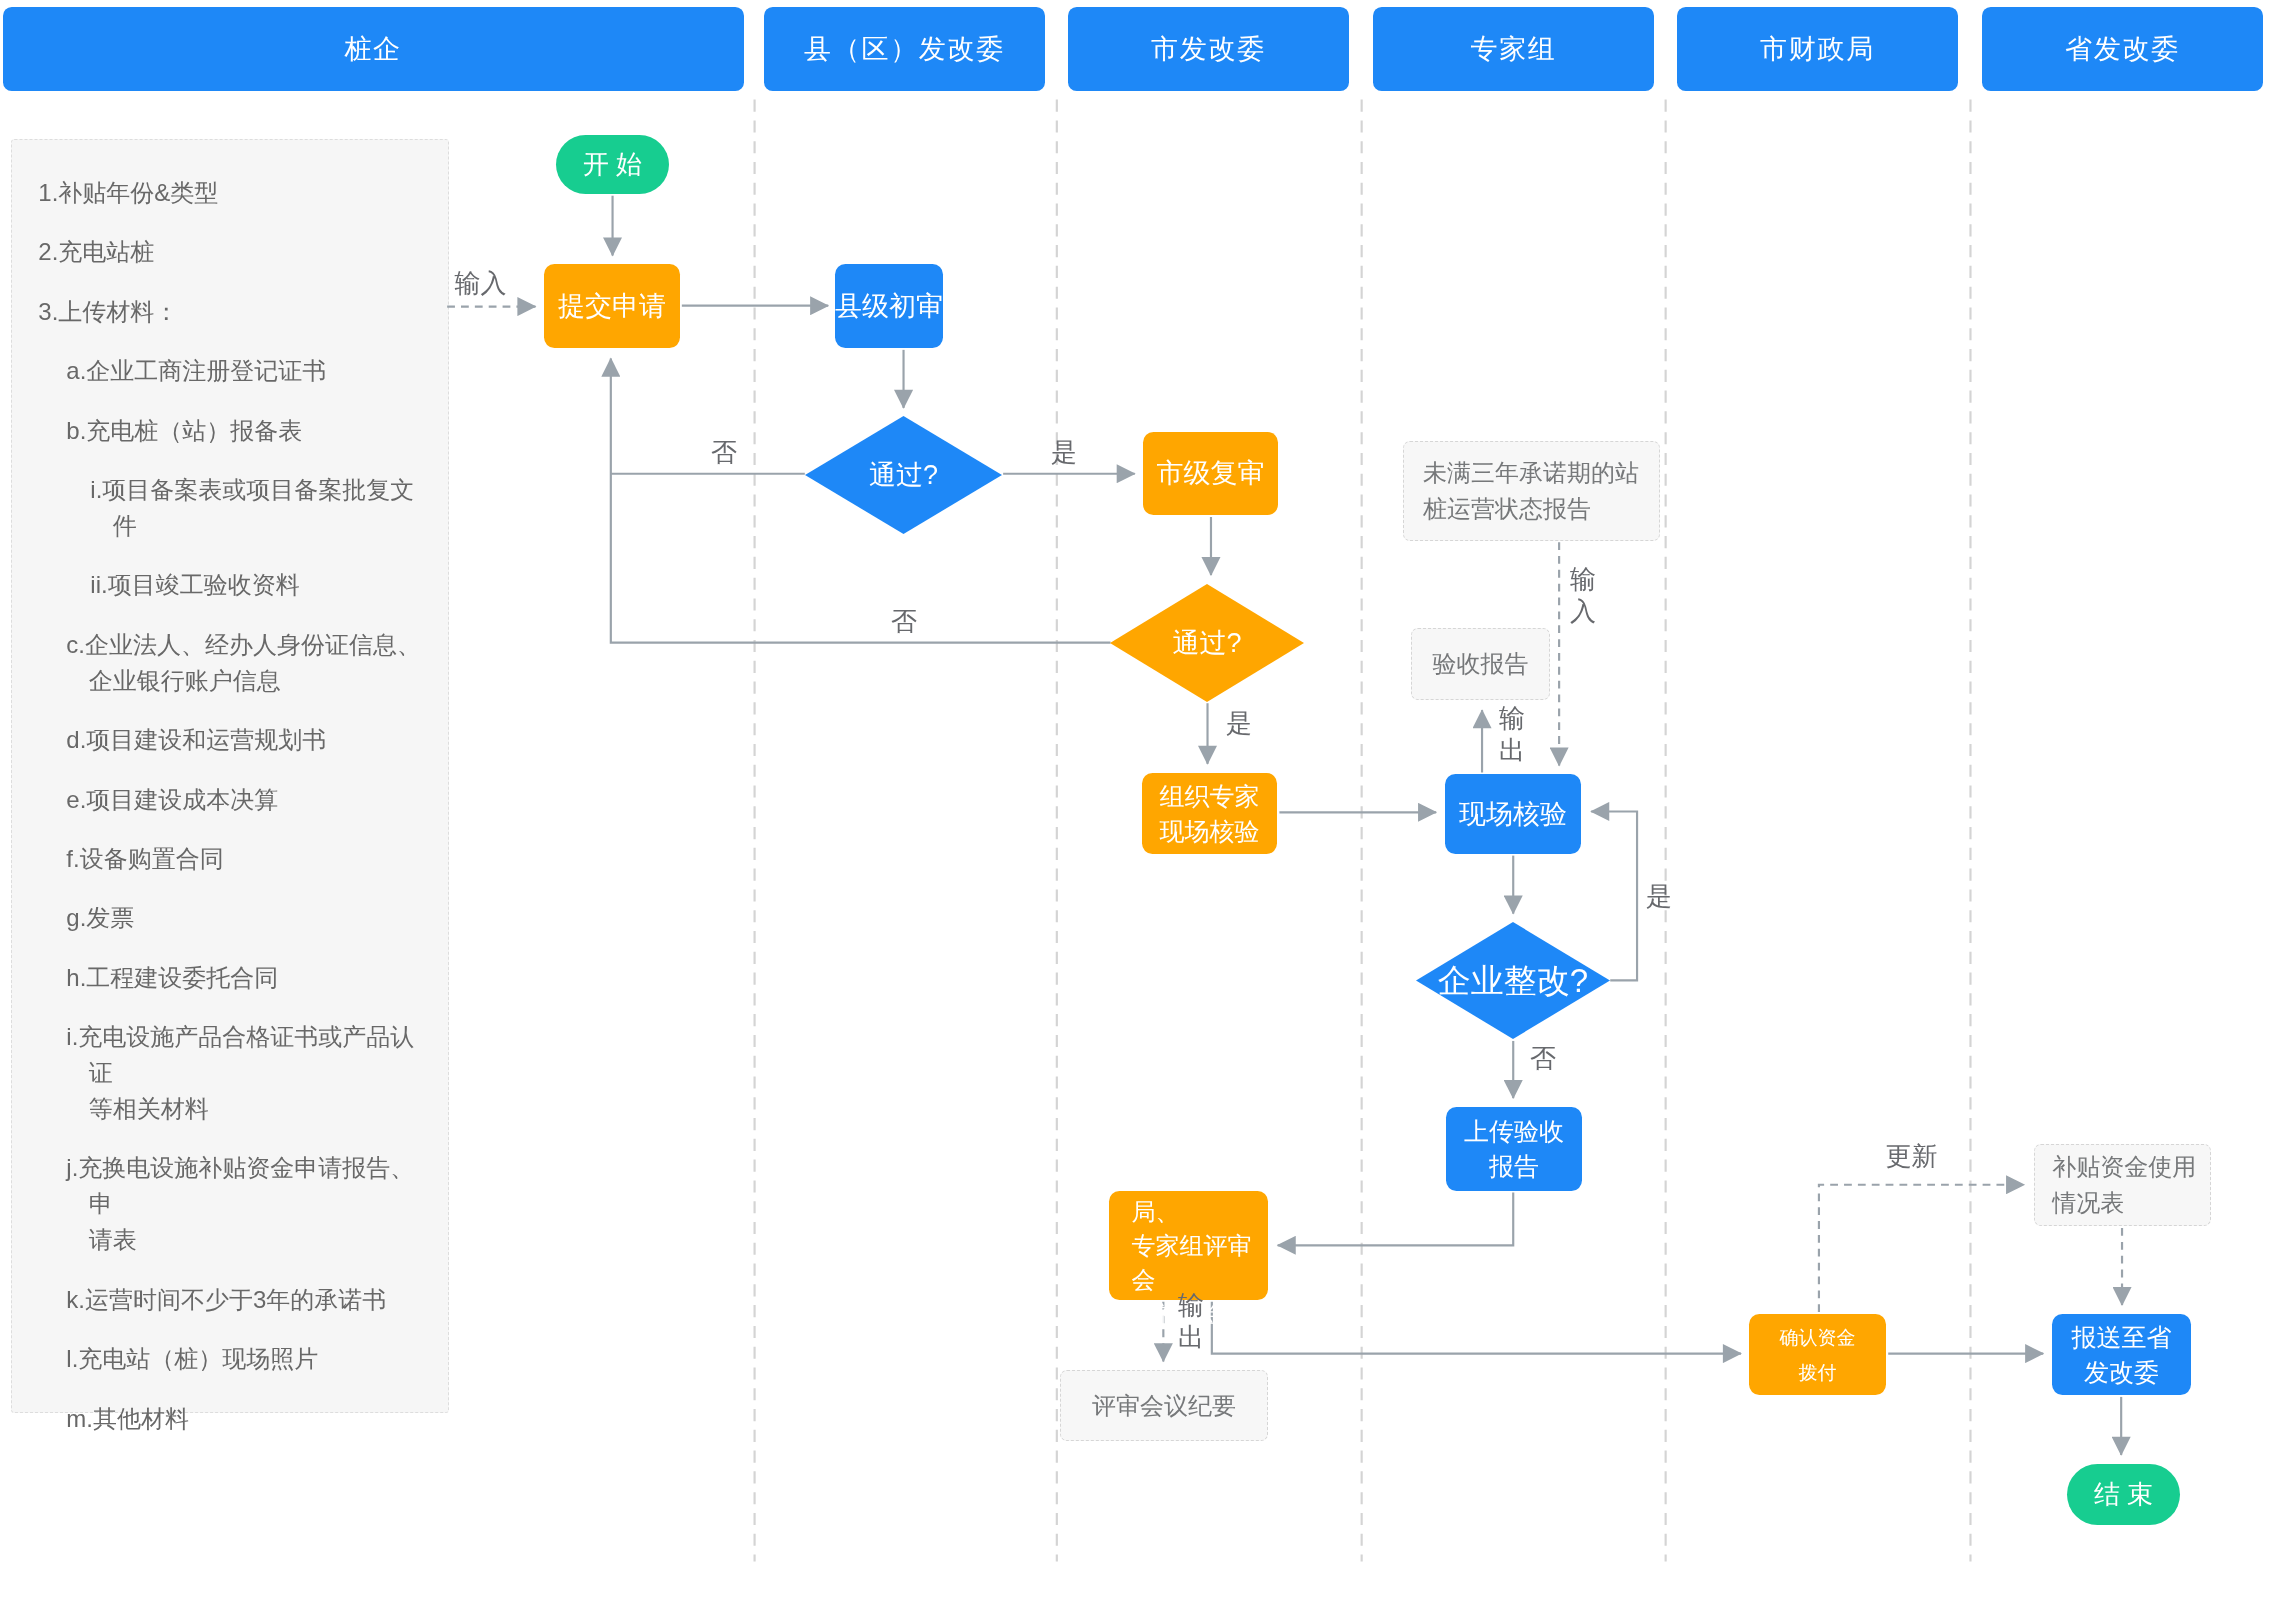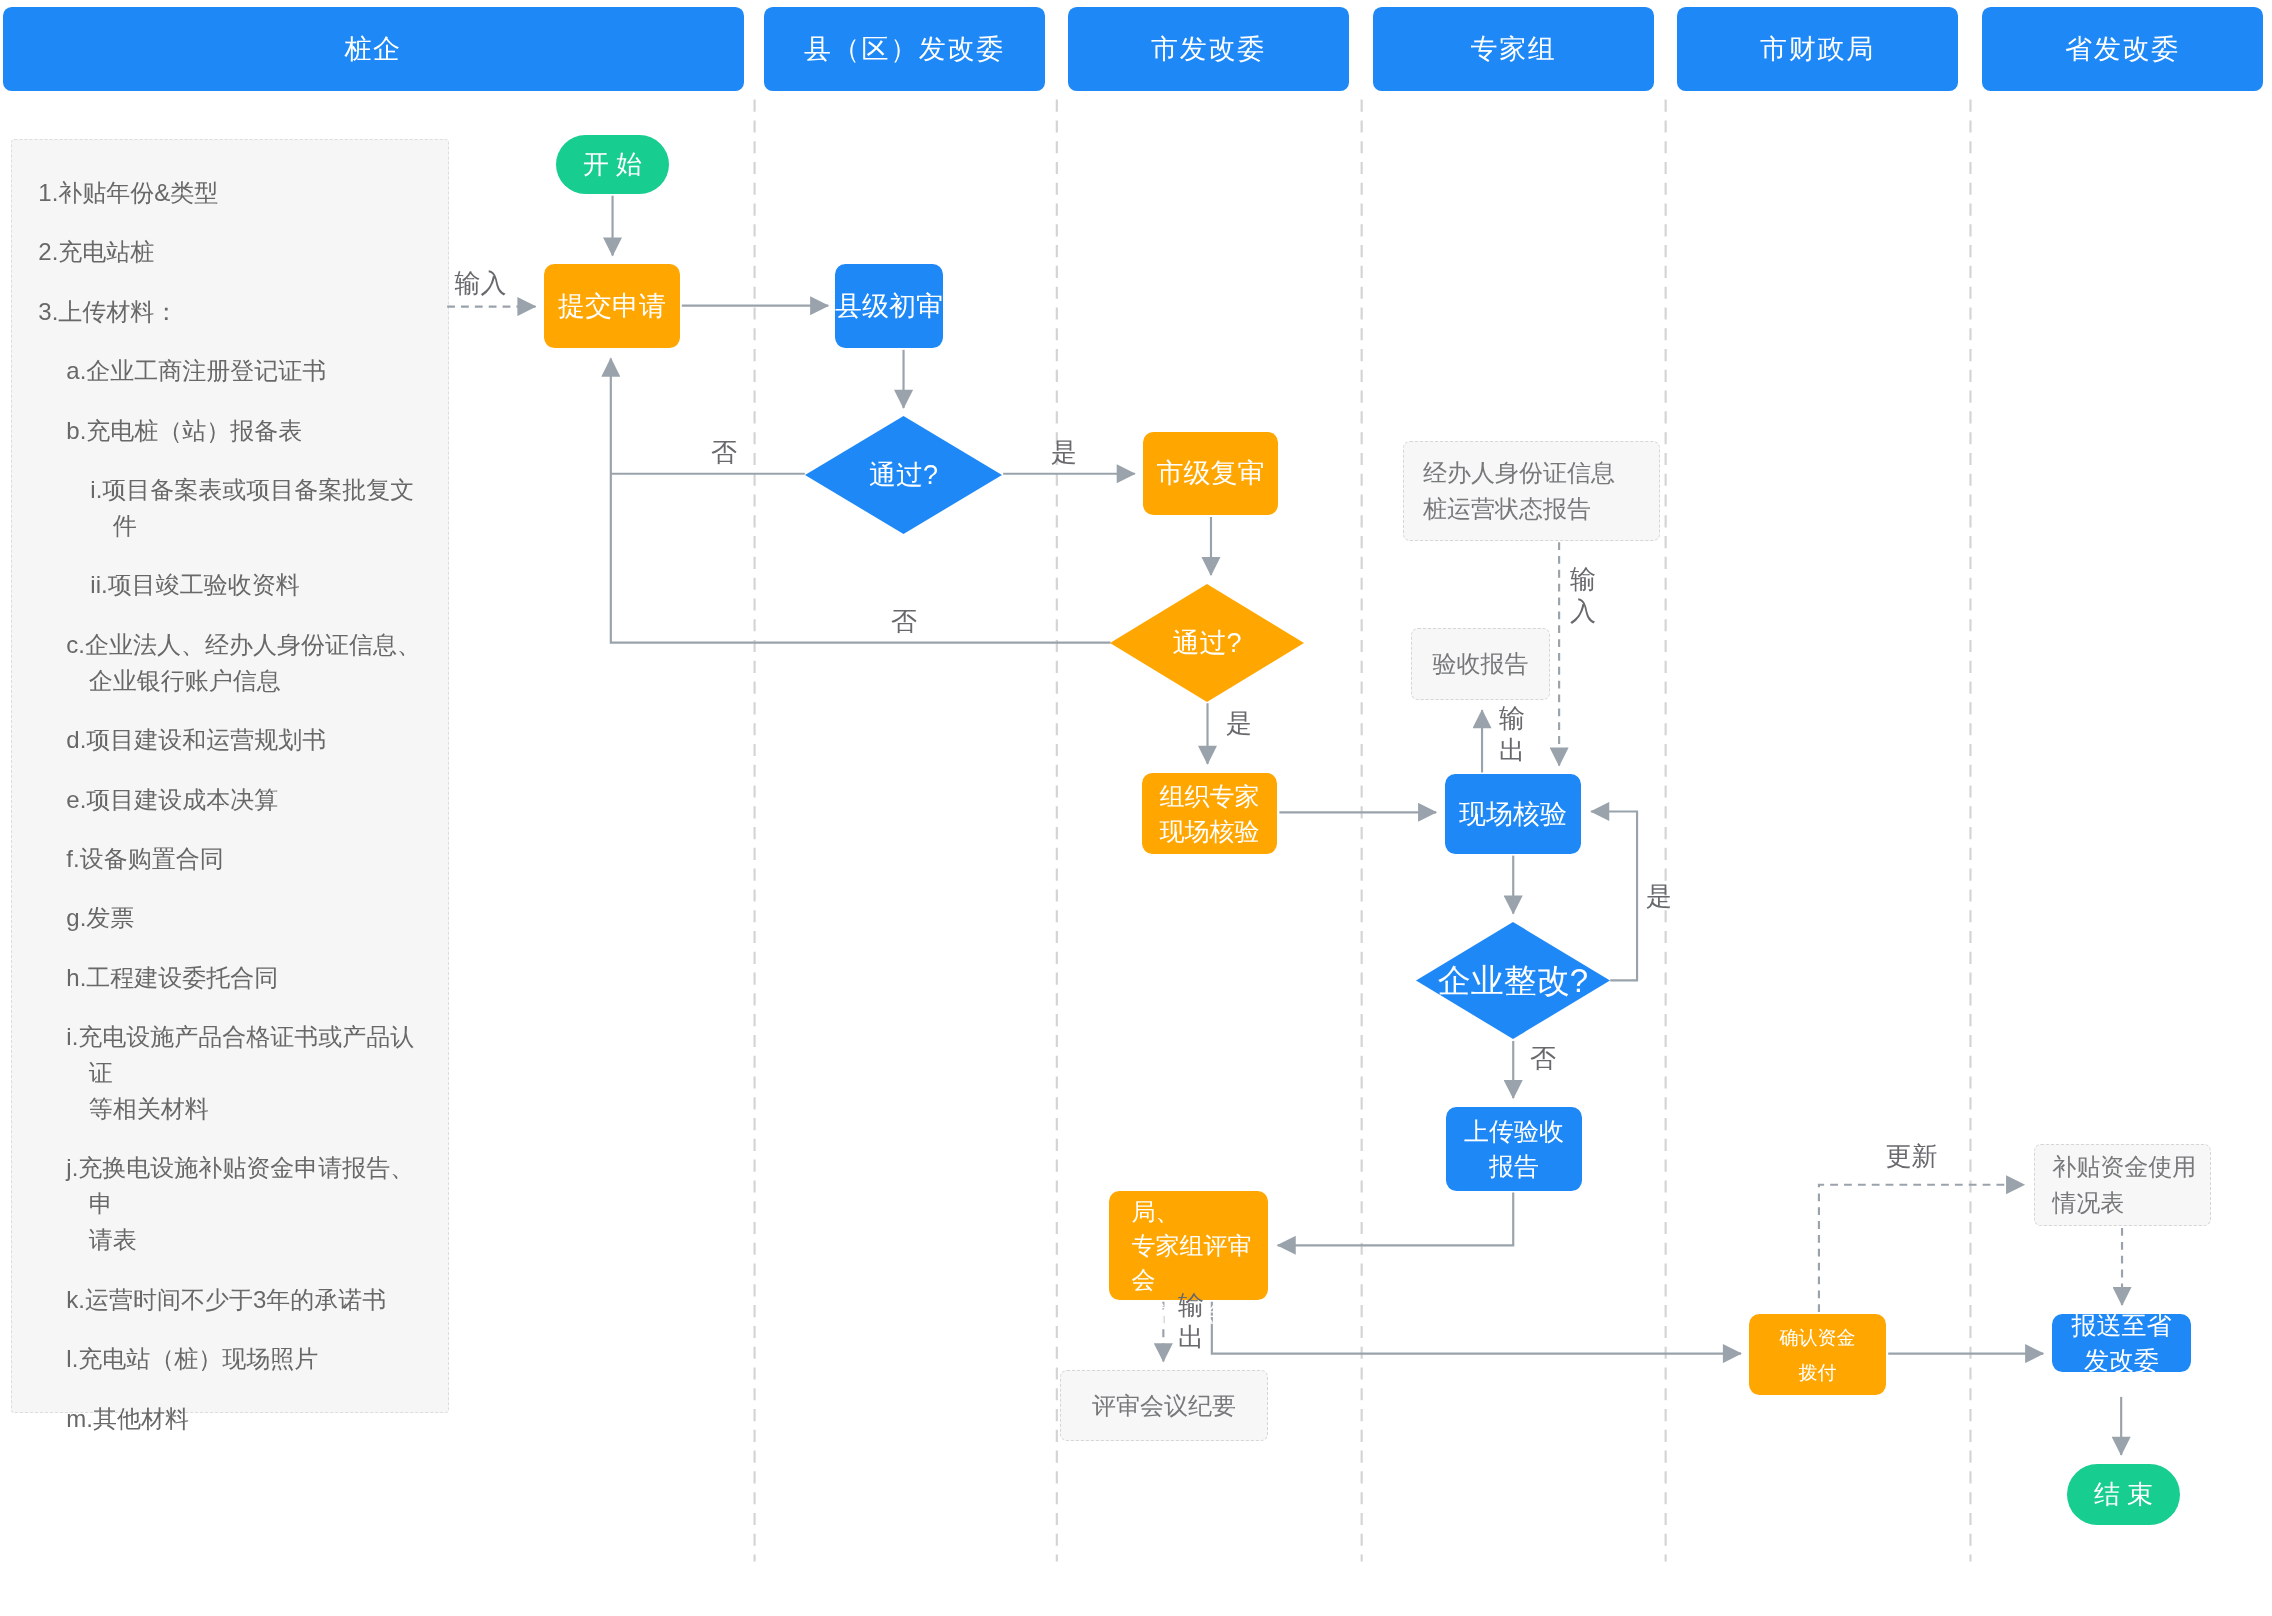--- a/index.html
+++ b/index.html
@@ -39,21 +39,21 @@
   #n-county{left:835px;top:264px;width:108px;height:84px}
   #d-pass1{left:805px;top:416px;width:197px;height:118px}
   #n-city{left:1143px;top:432px;width:135px;height:83px}
   #d-pass2{left:1110px;top:584px;width:194px;height:118px}
   #n-organize{left:1142px;top:773px;width:135px;height:81px;font-size:25px}
   #n-onsite{left:1445px;top:774px;width:136px;height:80px}
   #d-rectify{left:1416px;top:922px;width:194px;height:117px;font-size:33px}
   #n-upload{left:1446px;top:1107px;width:136px;height:84px;font-size:25px}
   #n-meeting{left:1109px;top:1191px;width:159px;height:109px;line-height:34px}
   #n-confirm{left:1749px;top:1314px;width:137px;height:81px;font-size:19px}
-  #n-report{left:2052px;top:1314px;width:139px;height:58px;font-size:25px}
+  #n-report{left:2052px;top:1314px;width:139px;height:81px;font-size:25px}
   #n-end{left:2067px;top:1464px;width:113px;height:61px;font-size:26px}
 
   
   .note{position:absolute;background:#f7f7f7;border:1.7px dashed #d6d6d6;border-radius:7px;
     color:var(--note-text);font-size:24px;line-height:36px;white-space:pre-line;
     display:flex;align-items:center;justify-content:center;text-align:center}
   #note-status{left:1403px;top:441px;width:257px;height:100px;justify-content:flex-start;
     text-align:left;padding-left:19px}
   #note-accept{left:1411px;top:628px;width:139px;height:72px}
   #note-minutes{left:1060px;top:1370px;width:208px;height:71px}
@@ -173,21 +173,21 @@
 报告</div>
   <div class="node orange align-left" id="n-meeting">组织市财政局、
 专家组评审会
 定补贴金额</div>
   <div class="node orange" id="n-confirm">确认资金
 拨付</div>
   <div class="node blue" id="n-report">报送至省
 发改委</div>
   <div class="node pill" id="n-end">结 束</div>
 
-  <div class="note" id="note-status">经办人身份证信息
+  <div class="note" id="note-status">未满三年承诺期的站
 桩运营状态报告</div>
   <div class="note" id="note-accept">验收报告</div>
   <div class="note" id="note-minutes">评审会议纪要</div>
   <div class="note" id="note-usage">补贴资金使用
 情况表</div>
 
   <div class="edge-label" id="lbl-input1">输入</div>
   <div class="edge-label" id="lbl-no1">否</div>
   <div class="edge-label" id="lbl-yes1">是</div>
   <div class="edge-label" id="lbl-no2">否</div>

